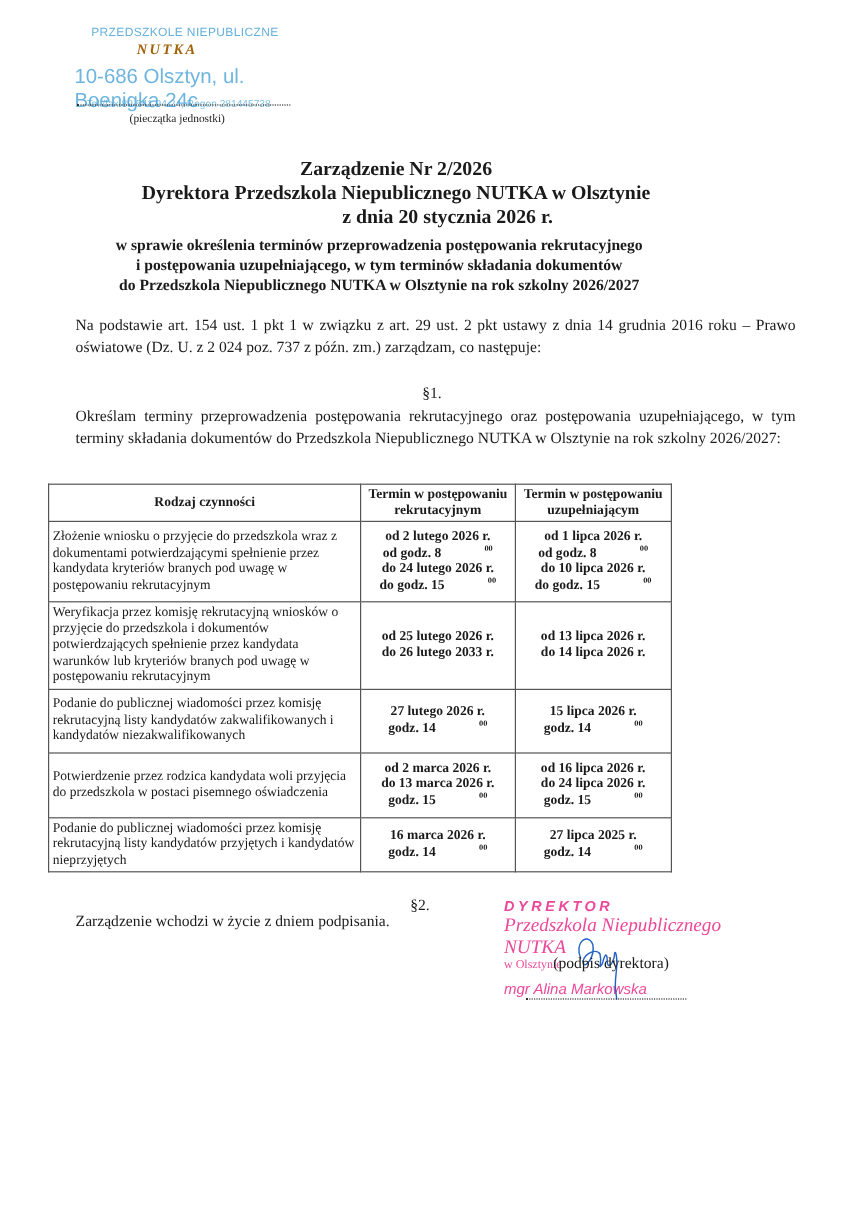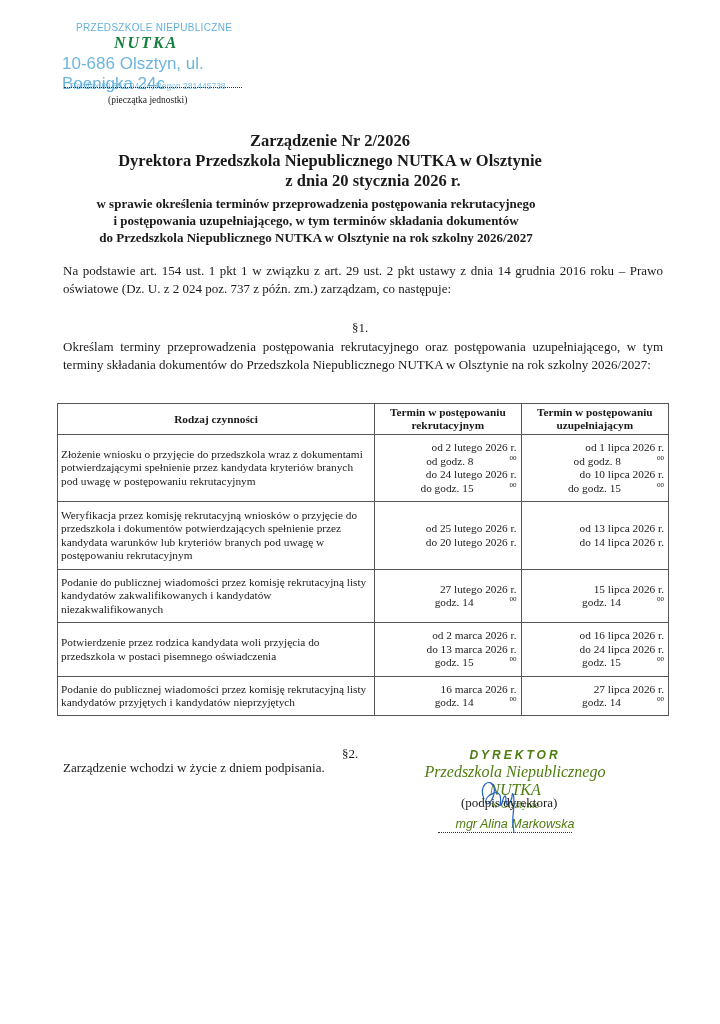--- a/index.html
+++ b/index.html
@@ -3,42 +3,42 @@
 <meta charset="utf-8">
 <style>
   html, body { margin:0; padding:0; background:#ffffff; }
   body { width:720px; height:1024px; position:relative; overflow:hidden;
          font-family:"Liberation Serif", serif; color:#1a1a1a; }
   .abs { position:absolute; }
 
   
   .stamp { left:62px; top:22px; width:190px; color:#4aa3d6; font-family:"Liberation Sans", sans-serif; }
   .stamp .l1 { position:absolute; left:14px; top:0; font-size:10px; letter-spacing:0.3px; opacity:0.85; }
-  .stamp .l2 { position:absolute; left:52px; top:12px; font-size:16px; font-family:"Liberation Serif", serif; font-style:italic; font-weight:bold; letter-spacing:2px; color:#15803d; }
+  .stamp .l2 { position:absolute; left:52px; top:12px; font-size:12px; font-family:"Liberation Serif", serif; font-style:italic; font-weight:bold; letter-spacing:2px; color:#a16207; }
   .stamp .l3 { position:absolute; left:0; top:32px; font-size:17px; opacity:0.8; }
   .stamp .l4 { position:absolute; left:10px; top:47px; font-size:8.5px; opacity:0.7;margin-top:12px; }
   .stamp-dots { left:64px; top:87px; width:178px; border-bottom:1.5px dotted #333; height:0; }
   .stamp-caption { left:108px; top:95px; font-size:9.5px; }
 
   .title { left:0; width:660px; text-align:center; font-weight:bold; font-size:16.5px; }
   .subtitle { left:0; width:632px; text-align:center; font-weight:bold; font-size:13px; }
 
   .para { left:63px; width:600px; font-size:13px; line-height:18px; text-align:justify; }
   .sect { left:0; width:720px; text-align:center; font-size:13px; }
 
-  table.sched { position:absolute; left:57px; top:403px; width:612px; border-collapse:collapse; font-size:11.3px;border-radius:25px; }
+  table.sched { position:absolute; left:40px; top:403px; width:520px; border-collapse:collapse; font-size:11.3px;border-radius:25px; }
   table.sched td, table.sched th { border:1px solid #555; padding:2px 4px; vertical-align:middle; }
   table.sched th { font-weight:bold; text-align:center; line-height:13px; height:25px; }
   table.sched td.act { text-align:left; line-height:13.5px; padding-left:3px; }
-  table.sched td.date { text-align:right; font-weight:normal; line-height:13.5px; }
+  table.sched td.date { text-align:center; font-weight:bold; line-height:13.5px; }
   .c1 { width:310px; } .c2 { width:138px;margin-top:44px; } .c3 { width:139px; }
   sup { font-size:7px; vertical-align:5px; line-height:0;padding-left:36px; }
   .date-line { display:block; }
 
-  .dir-stamp { color:#4d7c0f; text-align:center; }
+  .dir-stamp { color:#ec4899; text-align:left; }
   .sig-dots { left:438px; top:832px; width:134px; border-bottom:1.5px dotted #333; height:0; }
 </style>
 </head>
 <body>
 
 <div class="abs stamp">
   <div class="l1">PRZEDSZKOLE NIEPUBLICZNE</div>
   <div class="l2">NUTKA</div>
   <div class="l3">10-686 Olsztyn, ul. Boenigka 24c</div>
   <div class="l4">Tel./fax 89 541 94 24, Regon 281445738</div>
@@ -79,21 +79,21 @@
           <span class="date-line"><span>od 1 lipca 2026 r.</span></span>
           <span class="date-line"><span>od godz. 8</span><sup>00</sup></span>
           <span class="date-line"><span>do 10 lipca 2026 r.</span></span>
           <span class="date-line"><span>do godz. 15</span><sup>00</sup></span>
         </td>
       </tr>
       <tr style="height: 68px;">
         <td class="act c1">Weryfikacja przez komisję rekrutacyjną wniosków o przyjęcie do przedszkola i dokumentów potwierdzających spełnienie przez kandydata warunków lub kryteriów branych pod uwagę w postępowaniu rekrutacyjnym</td>
         <td class="date c2">
           <span class="date-line"><span>od 25 lutego 2026 r.</span></span>
-          <span class="date-line"><span>do 20 lutego 2026 r.</span></span>
+          <span class="date-line"><span>do 26 lutego 2033 r.</span></span>
         </td>
         <td class="date c3">
           <span class="date-line"><span>od 13 lipca 2026 r.</span></span>
           <span class="date-line"><span>do 14 lipca 2026 r.</span></span>
         </td>
       </tr>
       <tr style="height: 53px;">
         <td class="act c1">Podanie do publicznej wiadomości przez komisję rekrutacyjną listy kandydatów zakwalifikowanych i kandydatów niezakwalifikowanych</td>
         <td class="date c2">
           <span class="date-line"><span>27 lutego 2026 r.</span></span>
@@ -117,21 +117,21 @@
           <span class="date-line"><span>godz. 15</span><sup>00</sup></span>
         </td>
       </tr>
       <tr style="height: 39px;">
         <td class="act c1">Podanie do publicznej wiadomości przez komisję rekrutacyjną listy kandydatów przyjętych i kandydatów nieprzyjętych</td>
         <td class="date c2">
           <span class="date-line"><span>16 marca 2026 r.</span></span>
           <span class="date-line"><span>godz. 14</span><sup>00</sup></span>
         </td>
         <td class="date c3">
-          <span class="date-line"><span>27 lipca 2026 r.</span></span>
+          <span class="date-line"><span>27 lipca 2025 r.</span></span>
           <span class="date-line"><span>godz. 14</span><sup>00</sup></span>
         </td>
       </tr>
     </tbody>
 </table>
 
 <div class="abs sect" style="top:746px; left:310px; width:80px;">§2.</div>
 <div class="abs" style="top:760px; left:63px; font-size:13px;">Zarządzenie wchodzi w życie z dniem podpisania.</div>
 
 <div class="abs dir-stamp" style="left:420px; top:748px; width:190px;">

